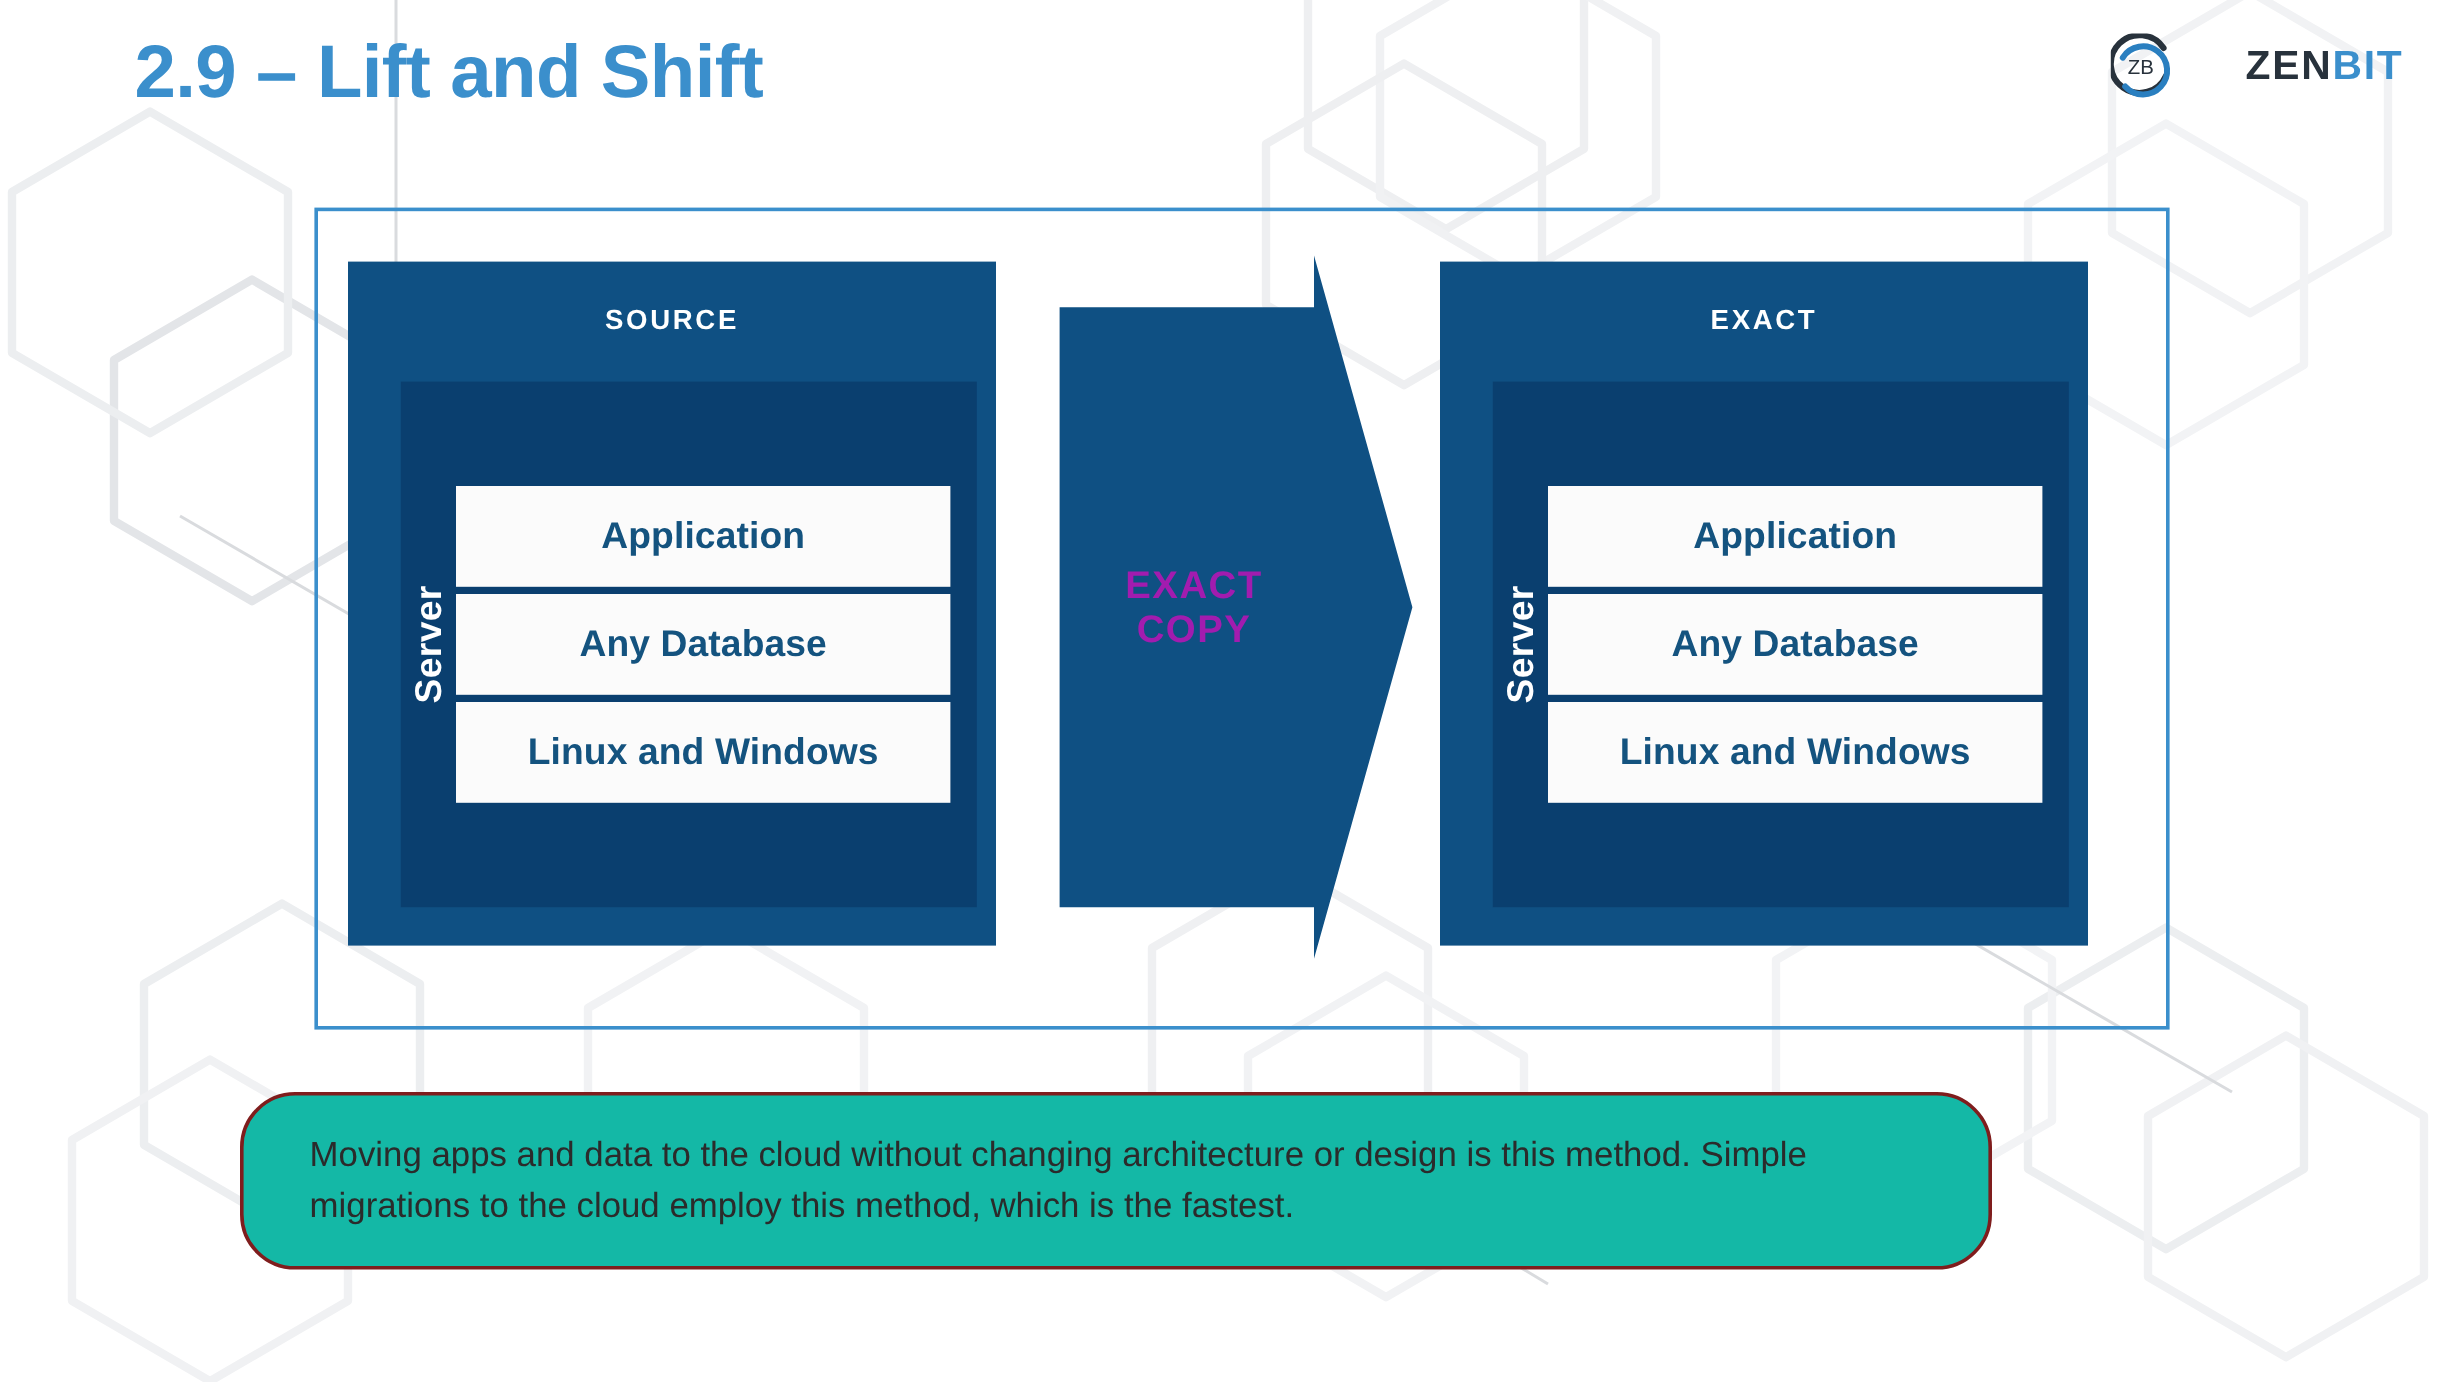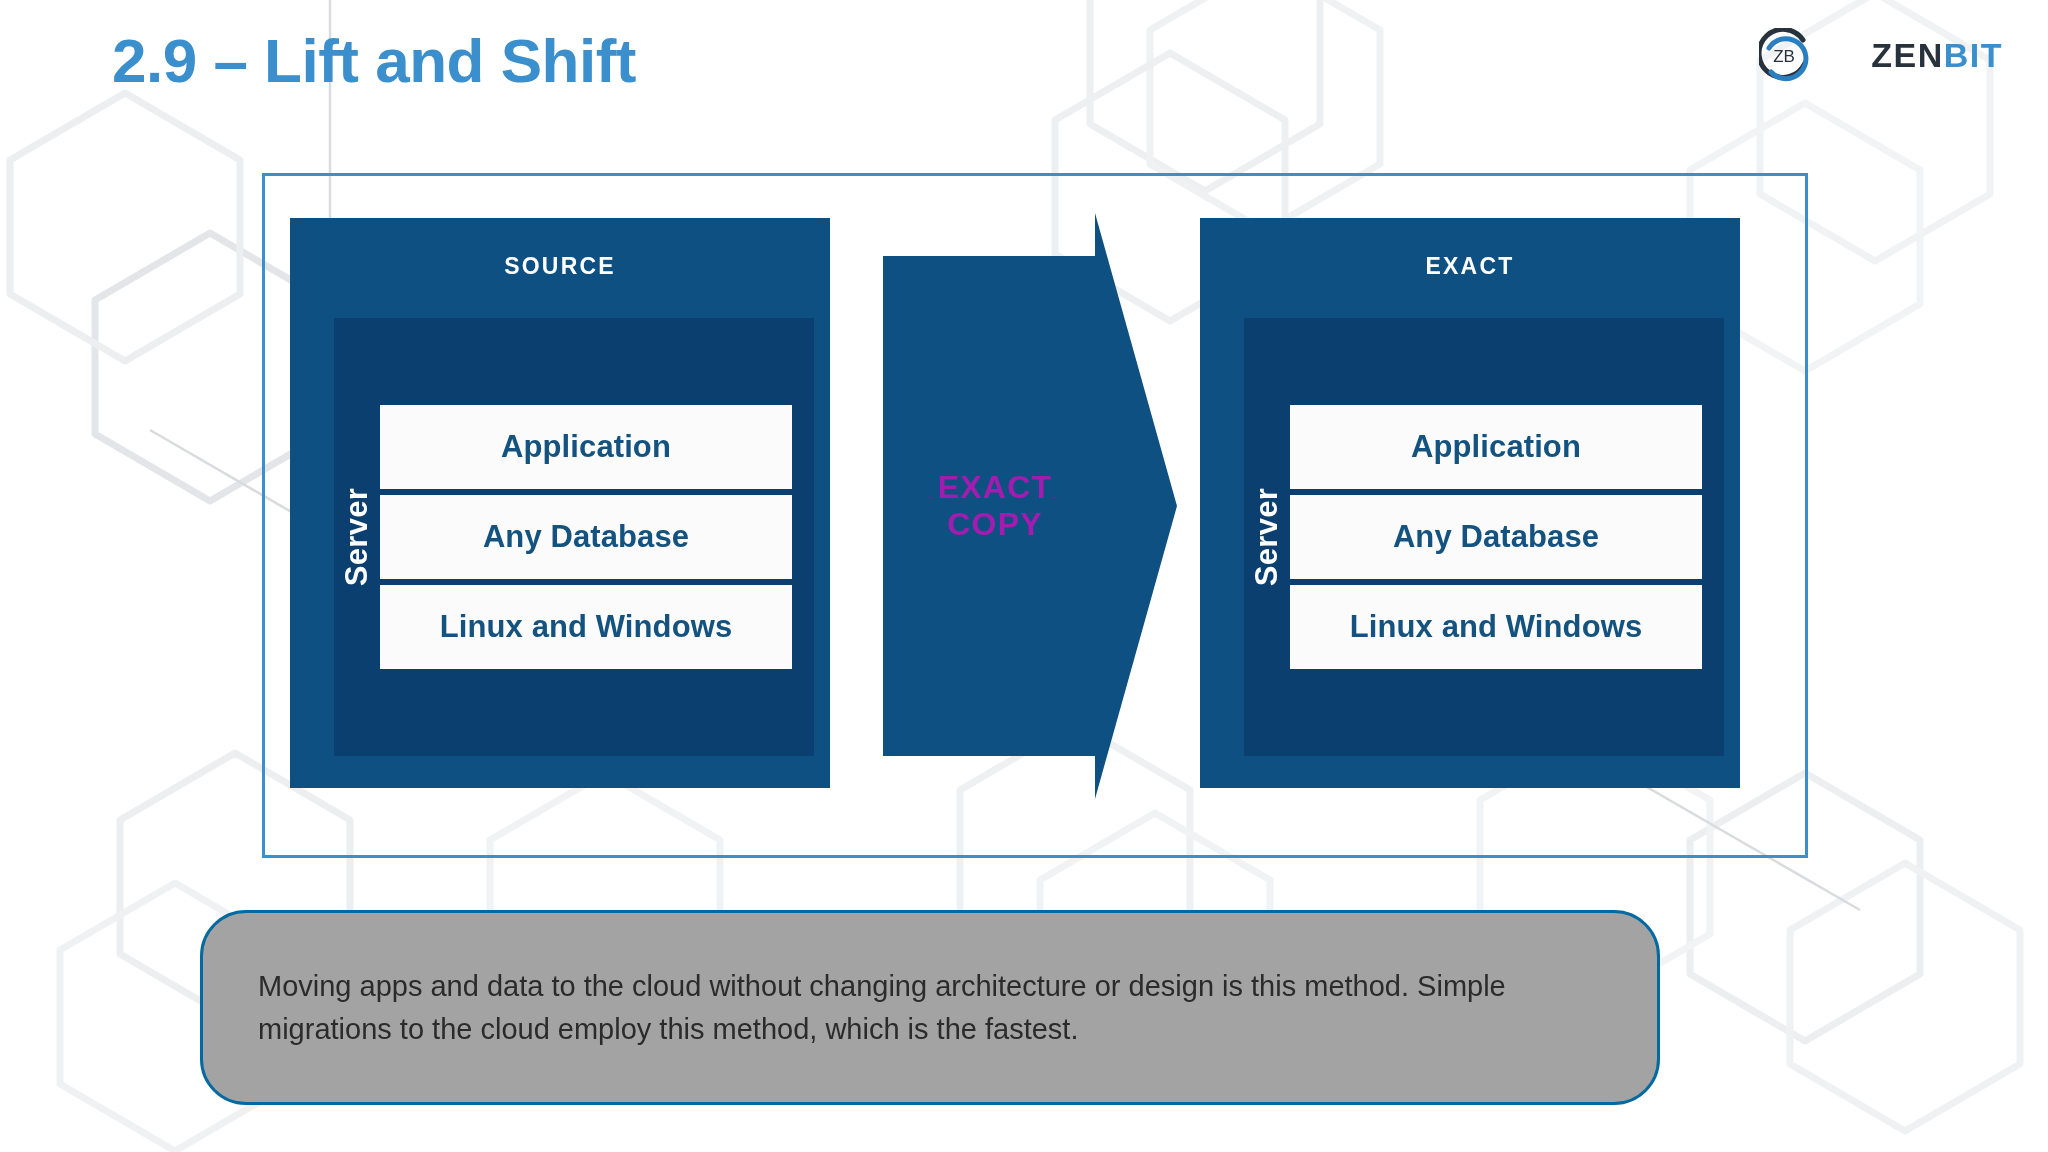--- a/index.html
+++ b/index.html
@@ -192,25 +192,25 @@
     text-align: center;
     pointer-events: none;
   }
 
   
   .caption {
     position: absolute;
     left: 200px;
     top: 910px;
     width: 1460px;
-    height: 195px;
+    height: 148px;
     box-sizing: border-box;
-    border: 3px solid #0369a1;
+    border: 3px solid #7f1d1d;
     border-radius: 46px;
-    background: #a3a3a3;
+    background: #14b8a6;
     z-index: 5;
     display: flex;
     align-items: center;
   }
   .caption p {
     margin: 0;
     padding: 0 50px 0 55px;
     font-size: 29px;
     line-height: 1.45;
     color: #2b2b2b;

